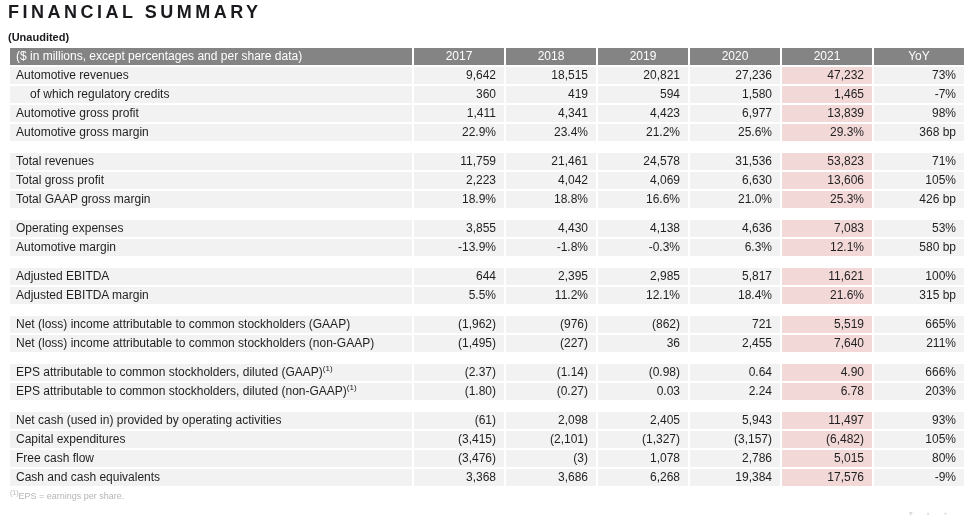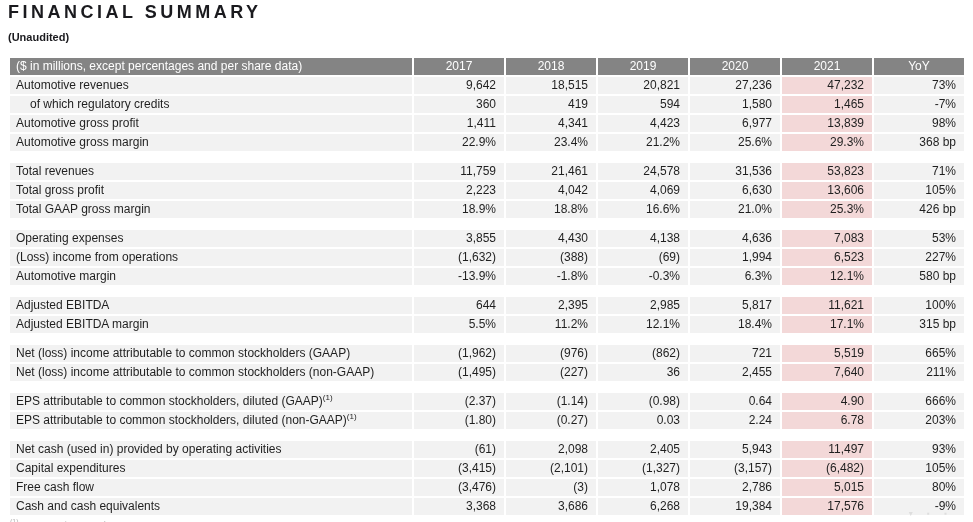--- a/index.html
+++ b/index.html
@@ -24,21 +24,21 @@
   .title{
     font-size:18px;font-weight:bold;letter-spacing:3.5px;
     color:var(--title-text);line-height:15px;
   }
   .subtitle{
     font-size:11px;font-weight:bold;color:var(--title-text);
     line-height:13px;margin-top:11px;
   }
   table.fin{
     border-collapse:separate;border-spacing:2px;
-    margin-top:12px;table-layout:fixed;
+    margin-top:2px;table-layout:fixed;
   }
   col.c-label{width:402px;}
   col.c-val{width:90px;}
   th,td{
     font-size:12px;line-height:17px;height:17px;
     padding:0 6px;white-space:nowrap;overflow:hidden;
   }
   th.lbl-h{
     background:var(--header-bg);color:var(--header-text);
     text-align:left;font-weight:normal;
@@ -164,29 +164,20 @@
         <tr>
           <td class="lbl"><span>Operating expenses</span></td>
           <td class="val">3,855</td>
           <td class="val">4,430</td>
           <td class="val">4,138</td>
           <td class="val">4,636</td>
           <td class="val hi">7,083</td>
           <td class="val">53%</td>
         </tr>
         <tr>
-          <td class="lbl"><span>(Loss) income from operations</span></td>
-          <td class="val">(1,632)</td>
-          <td class="val">(388)</td>
-          <td class="val">(69)</td>
-          <td class="val">1,994</td>
-          <td class="val hi">6,523</td>
-          <td class="val">227%</td>
-        </tr>
-        <tr>
           <td class="lbl"><span>Automotive margin</span></td>
           <td class="val">-13.9%</td>
           <td class="val">-1.8%</td>
           <td class="val">-0.3%</td>
           <td class="val">6.3%</td>
           <td class="val hi">12.1%</td>
           <td class="val">580 bp</td>
         </tr>
         <tr class="sep">
           <td colspan="7"></td>
@@ -199,21 +190,21 @@
           <td class="val">5,817</td>
           <td class="val hi">11,621</td>
           <td class="val">100%</td>
         </tr>
         <tr>
           <td class="lbl"><span>Adjusted EBITDA margin</span></td>
           <td class="val">5.5%</td>
           <td class="val">11.2%</td>
           <td class="val">12.1%</td>
           <td class="val">18.4%</td>
-          <td class="val hi">17.1%</td>
+          <td class="val hi">21.6%</td>
           <td class="val">315 bp</td>
         </tr>
         <tr class="sep">
           <td colspan="7"></td>
         </tr>
         <tr>
           <td class="lbl"><span>Net (loss) income attributable to common stockholders (GAAP)</span></td>
           <td class="val">(1,962)</td>
           <td class="val">(976)</td>
           <td class="val">(862)</td>

